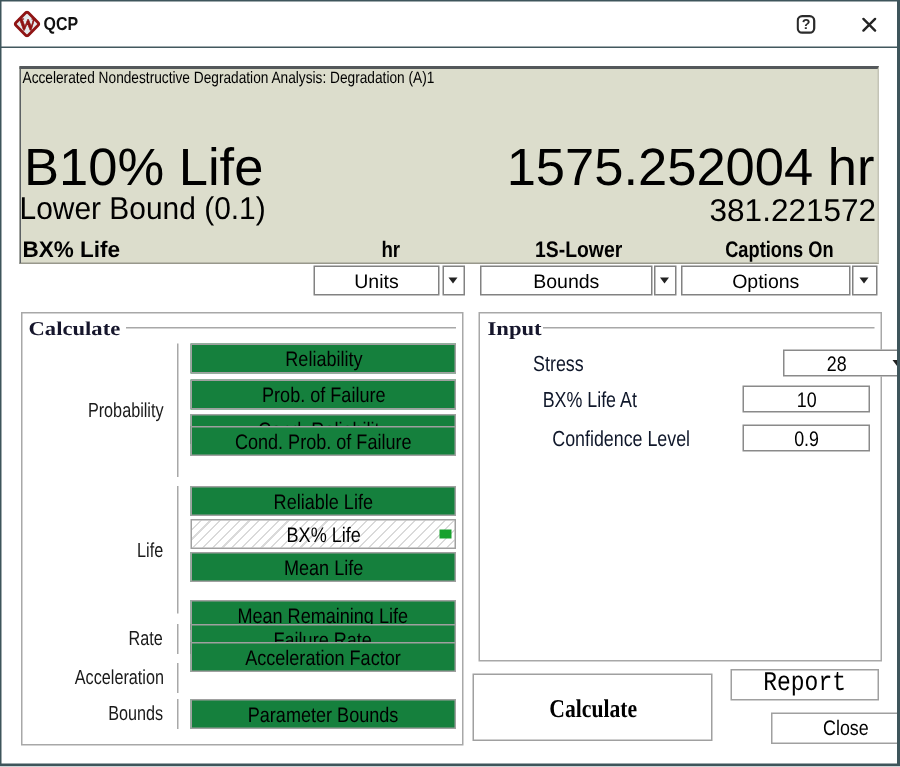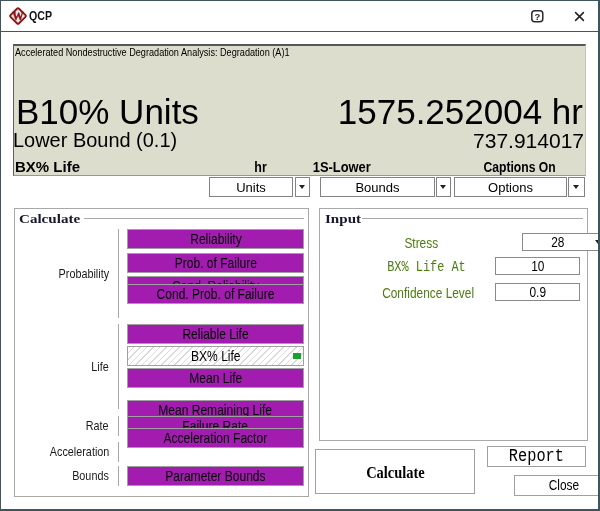--- a/index.html
+++ b/index.html
@@ -28,30 +28,30 @@
   .arrbtn{top:177px;height:18px;border:1px solid #828282;background:#fff;}
   .tri{position:absolute;left:50%;top:50%;margin-left:-3.5px;margin-top:-2px;
        width:0;height:0;border-left:3.5px solid transparent;
        border-right:3.5px solid transparent;border-top:4px solid #222;}
   
   .group{border:1px solid #a8a8a8;}
   .gtitle{position:absolute;font-family:"Liberation Serif",serif;font-weight:bold;
           font-size:13px;color:#16162c;white-space:nowrap;transform:scaleX(1.16);transform-origin:0 0;}
   .gline{position:absolute;height:1px;background:#a8a8a8;}
   
-  .cbtn{left:127px;width:175px;height:18px;border:1px solid #a0a0a0;background:#a21caf;
+  .cbtn{left:127px;width:175px;height:18px;border:1px solid #a0a0a0;background:#15803d;
         font-size:14px;color:#000;text-align:center;line-height:18px;}
   .cbtn span{display:inline-block;transform:scaleX(0.86);transform-origin:50% 50%;white-space:nowrap;}
   .clab{font-size:13.5px;color:#1a1a1a;width:95px;text-align:right;left:14px;white-space:nowrap;}
   .clab span{display:inline-block;transform:scaleX(0.8);transform-origin:100% 50%;}
   .sep{left:118px;width:1px;background:#a8a8a8;}
   #bxsel{background:repeating-linear-gradient(135deg,#ffffff 0px,#ffffff 3.6px,#dadada 3.6px,#dadada 4.6px);}
   #greensq{left:293px;top:353px;width:8px;height:6px;background:#18a12e;}
   
-  .ilab{font-size:14.5px;color:#4d7c0f;text-align:center;white-space:nowrap;}
+  .ilab{font-size:14.5px;color:#0f172a;text-align:left;white-space:nowrap;}
   .ilab span{display:inline-block;transform:scaleX(0.82);transform-origin:100% 50%;}
   .ibox{border:1px solid #8a8a8a;background:#fff;font-size:14px;color:#000;
         text-align:center;}
   .ibox span{display:inline-block;transform:scaleX(0.85);transform-origin:50% 50%;}
   
   .bot{border:1px solid #a0a0a0;background:#fff;text-align:center;color:#000;}
   .bot span{display:inline-block;transform:scaleX(0.85);transform-origin:50% 50%;}
 </style>
 </head>
 <body>
@@ -65,27 +65,27 @@
     <rect x="0.8" y="0.8" width="11" height="11" rx="3" fill="none" stroke="#2b2b2b" stroke-width="1.5"></rect>
     <text x="6.4" y="9.6" font-family="Liberation Sans" font-size="9.5" font-weight="bold" fill="#2b2b2b" text-anchor="middle">?</text>
   </svg>
   <svg class="abs" style="left:574px;top:10.5px" width="11" height="11" viewBox="0 0 11 11">
     <path d="M1.6 1.6 L9.4 9.4 M9.4 1.6 L1.6 9.4" stroke="#252525" stroke-width="1.6" stroke-linecap="round"></path>
   </svg>
   <div class="abs" id="titlesep"></div>
 
   <div class="abs" id="panel"></div>
   <div class="abs" id="ptitle">Accelerated Nondestructive Degradation Analysis: Degradation (A)1</div>
-  <div class="abs" id="big-l">B10% Units</div>
+  <div class="abs" id="big-l">B10% Life</div>
   <div class="abs" id="big-r">1575.252004 hr</div>
   <div class="abs" id="mid-l">Lower Bound (0.1)</div>
-  <div class="abs" id="mid-r">737.914017</div>
+  <div class="abs" id="mid-r">381.221572</div>
   <div class="abs brow" style="left:15px;">BX% Life</div>
   <div class="abs brow" style="left:210px;width:100px;text-align:center;"><span style="display:inline-block;transform:scaleX(0.83);">hr</span></div>
-  <div class="abs brow" style="left:308px;width:131px;"><span style="display:inline-block;transform:scaleX(0.86);">1S-Lower</span></div>
+  <div class="abs brow" style="left:320px;width:131px;text-align:center;"><span style="display:inline-block;transform:scaleX(0.86);">1S-Lower</span></div>
   <div class="abs brow" style="left:454px;width:131px;text-align:center;"><span style="display:inline-block;transform:scaleX(0.81);">Captions On</span></div>
 
   <div class="abs dbtn" style="left:209px;width:82px;">Units</div>
   <div class="abs arrbtn" style="left:295px;width:13px;">
     <div class="tri"></div>
   </div>
   <div class="abs dbtn" style="left:320px;width:113px;">Bounds</div>
   <div class="abs arrbtn" style="left:436px;width:13px;">
     <div class="tri"></div>
   </div>
@@ -121,21 +121,21 @@
   <div class="abs cbtn" style="top:466px;"><span>Parameter Bounds</span></div>
 
   <div class="abs group" style="left:319px;top:208px;width:267px;height:231px;"></div>
   <div class="abs gtitle" style="left:325px;top:211px;">Input</div>
   <div class="abs gline" style="left:362px;top:218px;width:221px;"></div>
   <div class="abs ilab" style="left:348px;top:235px;width:140px;"><span>Stress</span></div>
   <div class="abs ibox" style="left:494px;top:233px;width:84px;height:16px;line-height:16px;margin-left:28px;">
     <span style="margin-right:14px;">28</span>
     <div class="tri" style="left:auto;right:6px;margin-left:0;"></div>
   </div>
-  <div class="abs ilab" style="left:348px;top:259px;width:140px;font-family:Liberation Mono, monospace;"><span>BX% Life At</span></div>
+  <div class="abs ilab" style="left:348px;top:259px;width:140px;"><span>BX% Life At</span></div>
   <div class="abs ibox" style="left:495px;top:257px;width:83px;height:16px;line-height:16px;"><span>10</span></div>
   <div class="abs ilab" style="left:348px;top:285px;width:140px;"><span>Confidence Level</span></div>
   <div class="abs ibox" style="left:495px;top:283px;width:83px;height:16px;line-height:16px;"><span>0.9</span></div>
 
   <div class="abs bot" style="left:315px;top:449px;width:158px;height:43px;line-height:46px;
        font-family:'Liberation Serif',serif;font-weight:bold;font-size:17px;"><span>Calculate</span></div>
   <div class="abs bot" style="left:487px;top:446px;width:97px;height:19px;line-height:19px;font-size:18px;font-family:Liberation Mono, monospace;"><span>Report</span></div>
   <div class="abs bot" style="left:514px;top:475px;width:97px;height:19px;line-height:19px;font-size:14px;"><span>Close</span></div>
   <div class="abs" id="frame"></div>
 

